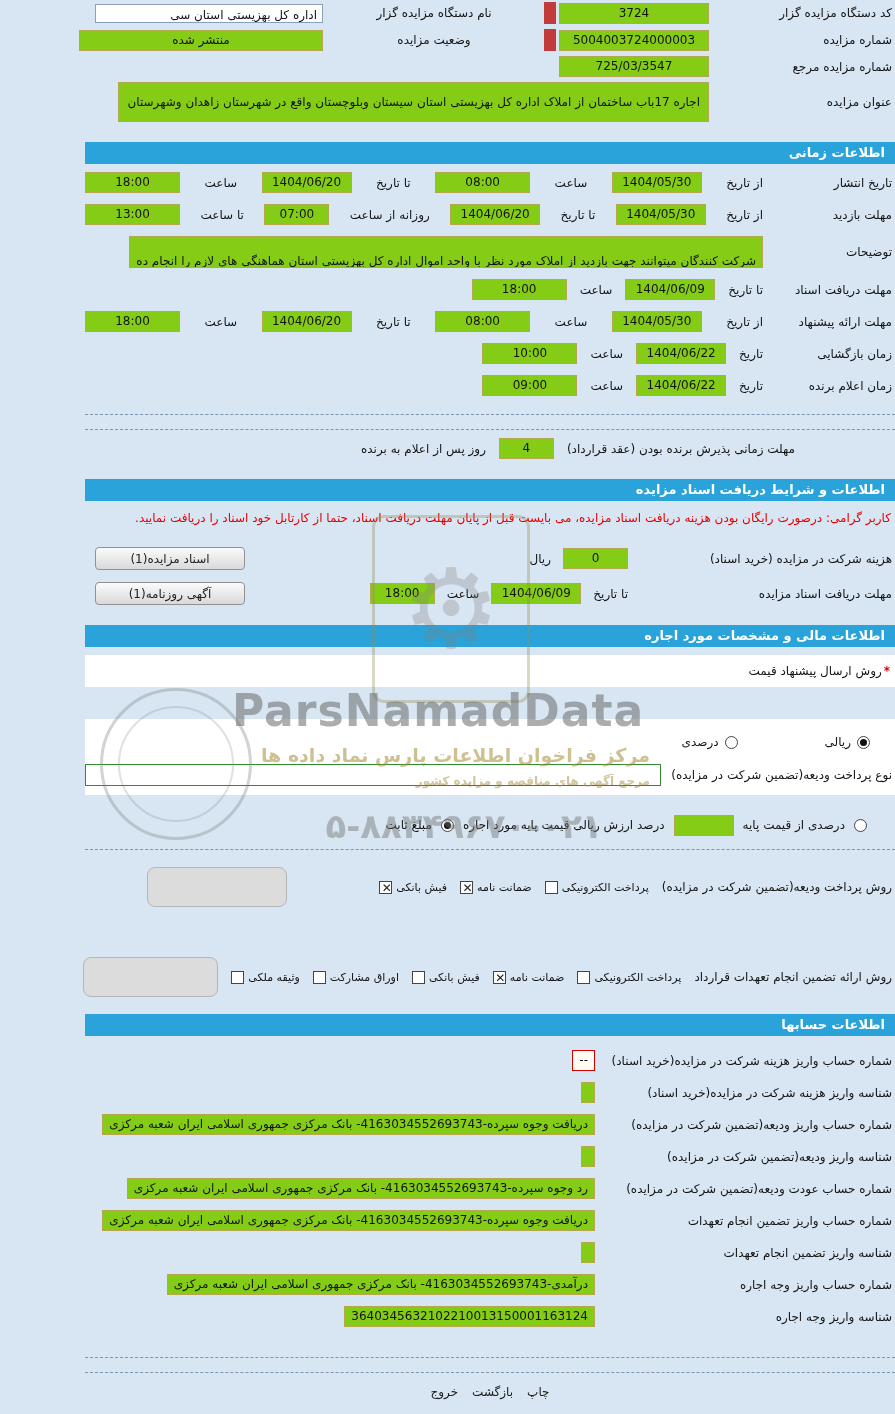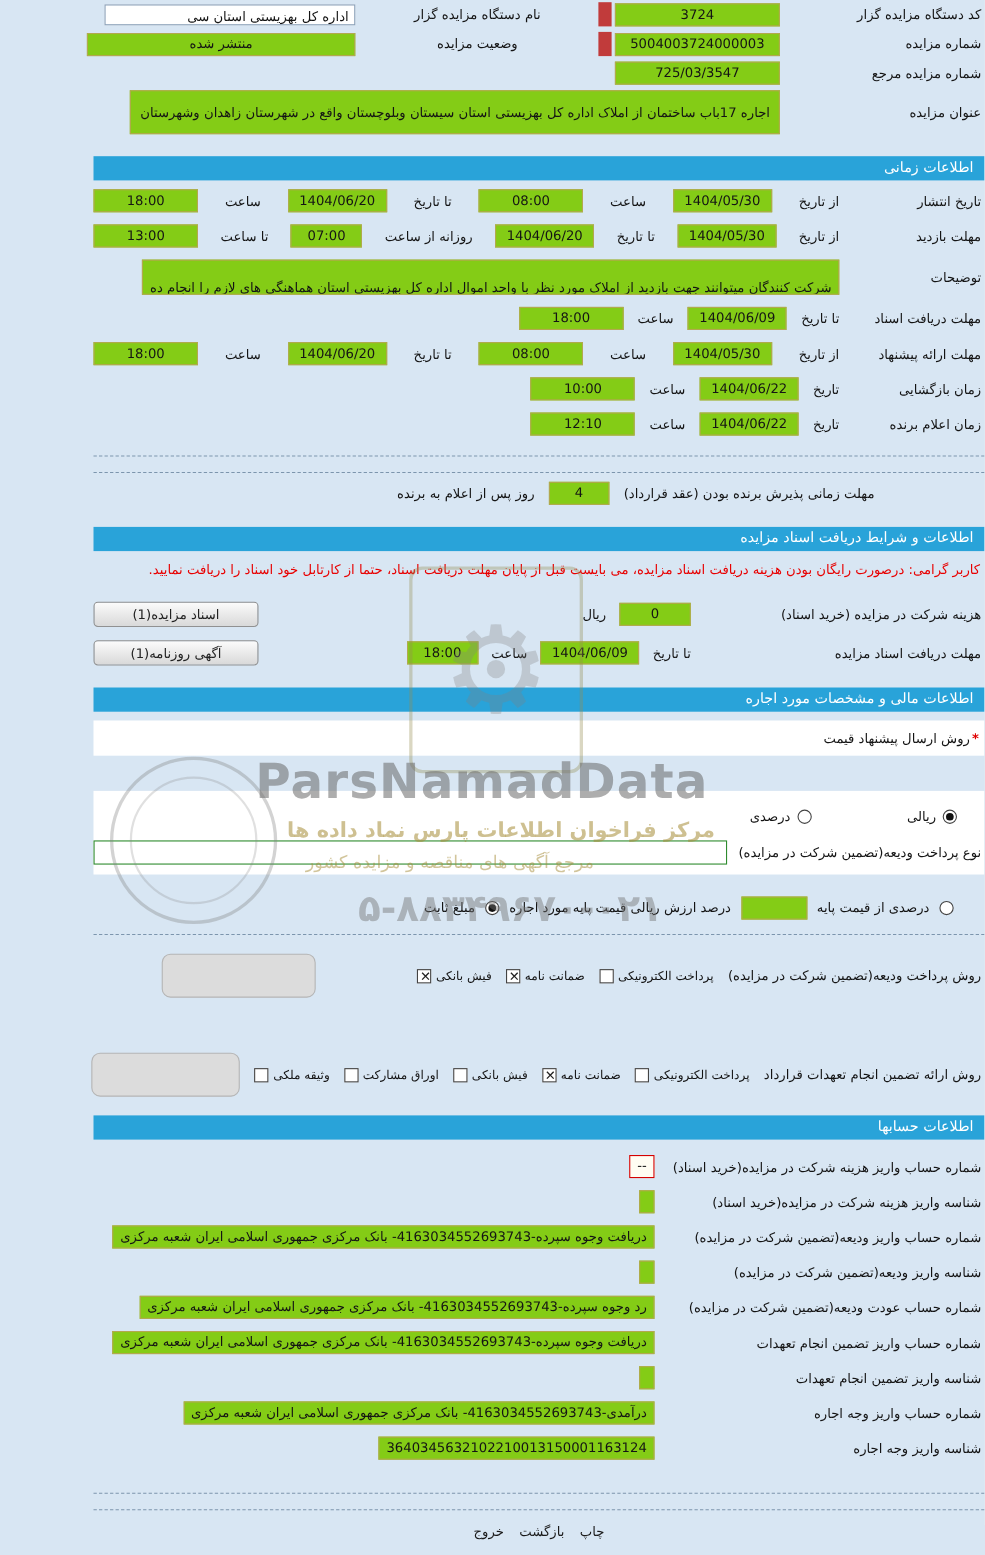--- a/index.html
+++ b/index.html
@@ -15,33 +15,33 @@
 .w183{width:183px;flex:none}.w215{width:215px;flex:none}.w132{width:132px;flex:none}
 .w255{width:255px;flex:none}.w265{width:265px;flex:none}
 .w150{width:150px}.w90{width:90px}.w95{width:95px}.w65{width:65px}.w60{width:60px}.w55{width:55px}
 .flex1{flex:1 1 auto}
 .yfield{background:#84cc16;border:1px solid #b3a84e;height:21px;line-height:19px;overflow:hidden;white-space:nowrap;flex:none;font-size:12px}
 .center{text-align:center}
 .num{direction:ltr}
 .wfield{background:#fff;border:1px solid #8aa0b8;height:19px;line-height:20px;padding:0 5px;text-align:right;overflow:hidden;white-space:nowrap;flex:none;width:228px}
 .redmark{width:12px;height:22px;background:#c13b3b;flex:none}
 .titlefield{height:40px;line-height:38px;text-align:center;padding:0 8px}
-.bar{height:22px;background:#29a3d9;color:#fff;font-weight:normal;font-size:13px;line-height:22px;padding-right:10px;margin:20px 0 8px}
+.bar{height:22px;background:#29a3d9;color:#fff;font-weight:bold;font-size:13px;line-height:22px;padding-right:10px;margin:20px 0 8px}
 .trow{display:flex;align-items:center;margin-bottom:11px}
 .cells{flex:1;display:flex;align-items:center}
 .cells.spread{justify-content:space-between}
 .cells.packed>*{margin-left:13px}
 .cap{white-space:nowrap}
 .dashes{border-top:1px dashed #7c95ad;height:0}
 .mt30{margin-top:30px}.mt20{margin-top:20px}.mt18{margin-top:18px}.mt16{margin-top:16px}.mt14{margin-top:14px}.mt12{margin-top:12px}
 .acceptrow{display:flex;align-items:center;gap:13px;padding-right:97px;margin-top:8px}
 .notice{color:#e80000;text-align:right;padding:2px 4px;white-space:nowrap;overflow:hidden}
 .docsrow{display:flex;align-items:center;gap:12px}
 .btn{width:150px;height:23px;border:1px solid #919191;border-radius:4px;background:linear-gradient(#fbfbfb,#d9d9d9);font-size:12px;font-family:inherit;cursor:pointer;flex:none;color:#222}
-.pushend{margin-right:auto;}
+.pushend{margin-right:auto;margin-left:10px}
 .whiteband{background:#fff;padding:9px 0}
 .band-gap{height:32px}
 .methodrow{padding-right:2px}
 .req{color:#e00000;font-weight:bold;margin-left:2px}
 .radiorow{display:flex;align-items:center;gap:6px;padding-right:25px;height:28px}
 .spacer75{width:75px;flex:none}
 .radio{width:13px;height:13px;border:1px solid #444;border-radius:50%;background:#fff;flex:none;position:relative;display:inline-block}
 .radio.checked::after{content:"";position:absolute;inset:2px;background:#111;border-radius:50%}
 .caplbl{white-space:nowrap}
 .typerow{display:flex;align-items:center;gap:10px;margin-top:8px}
@@ -62,21 +62,21 @@
 .footer{display:flex;justify-content:center;gap:14px;margin-top:12px}
 .footer a{color:#1a1a1a;cursor:pointer;text-decoration:none}
 
 .wm{position:absolute;inset:0;z-index:5;pointer-events:none}
 .wm-logo{position:absolute;left:372px;top:515px;width:158px;height:188px;border:3px solid rgba(150,140,80,.35);border-radius:12px;display:flex;align-items:center;justify-content:center}
 .wm-gear{font-size:110px;color:rgba(130,130,130,.30);line-height:1}
 .wm-circle{position:absolute;left:100px;top:688px;width:152px;height:152px;border:3px solid rgba(130,130,130,.35);border-radius:50%}
 .wm-circle-inner{position:absolute;left:118px;top:706px;width:116px;height:116px;border:2px solid rgba(130,130,130,.25);border-radius:50%}
 .wm-brand{position:absolute;left:232px;top:685px;width:405px;text-align:center;font-size:44px;font-weight:bold;color:rgba(105,105,105,.55);direction:ltr;letter-spacing:1px;white-space:nowrap}
 .wm-fa1{position:absolute;left:278px;top:744px;width:372px;text-align:center;font-size:19px;font-weight:bold;color:rgba(165,140,55,.55);white-space:nowrap}
-.wm-fa2{position:absolute;left:278px;top:774px;width:372px;text-align:left;font-size:16px;font-weight:normal;color:rgba(165,140,55,.5);white-space:nowrap}
+.wm-fa2{position:absolute;left:278px;top:774px;width:372px;text-align:right;font-size:12px;font-weight:bold;color:rgba(165,140,55,.5);white-space:nowrap}
 .wm-phone{position:absolute;left:278px;top:806px;width:372px;text-align:center;font-size:34px;font-weight:bold;color:rgba(115,115,115,.45);direction:ltr;white-space:nowrap}
 </style>
 </head>
 <body>
 
 <div class="page">
   <div class="content">
 
     <div class="row toprow">
       <div class="lbl w183">کد دستگاه مزایده گزار</div>
@@ -174,21 +174,21 @@
         <span class="yfield w95 center num">10:00</span>
       </div>
     </div>
 
     <div class="trow">
       <div class="lbl w132">زمان اعلام برنده</div>
       <div class="cells packed">
         <span class="cap">تاریخ</span>
         <span class="yfield w90 center num">1404/06/22</span>
         <span class="cap">ساعت</span>
-        <span class="yfield w95 center num">12:10</span>
+        <span class="yfield w95 center num">09:00</span>
       </div>
     </div>
 
     <div class="dashes mt18"></div>
     <div class="dashes mt14"></div>
 
     <div class="acceptrow">
       <div class="lbl">مهلت زمانی پذیرش برنده بودن (عقد قرارداد)</div>
       <span class="yfield w55 center num">4</span>
       <span class="cap">روز پس از اعلام به برنده</span>

